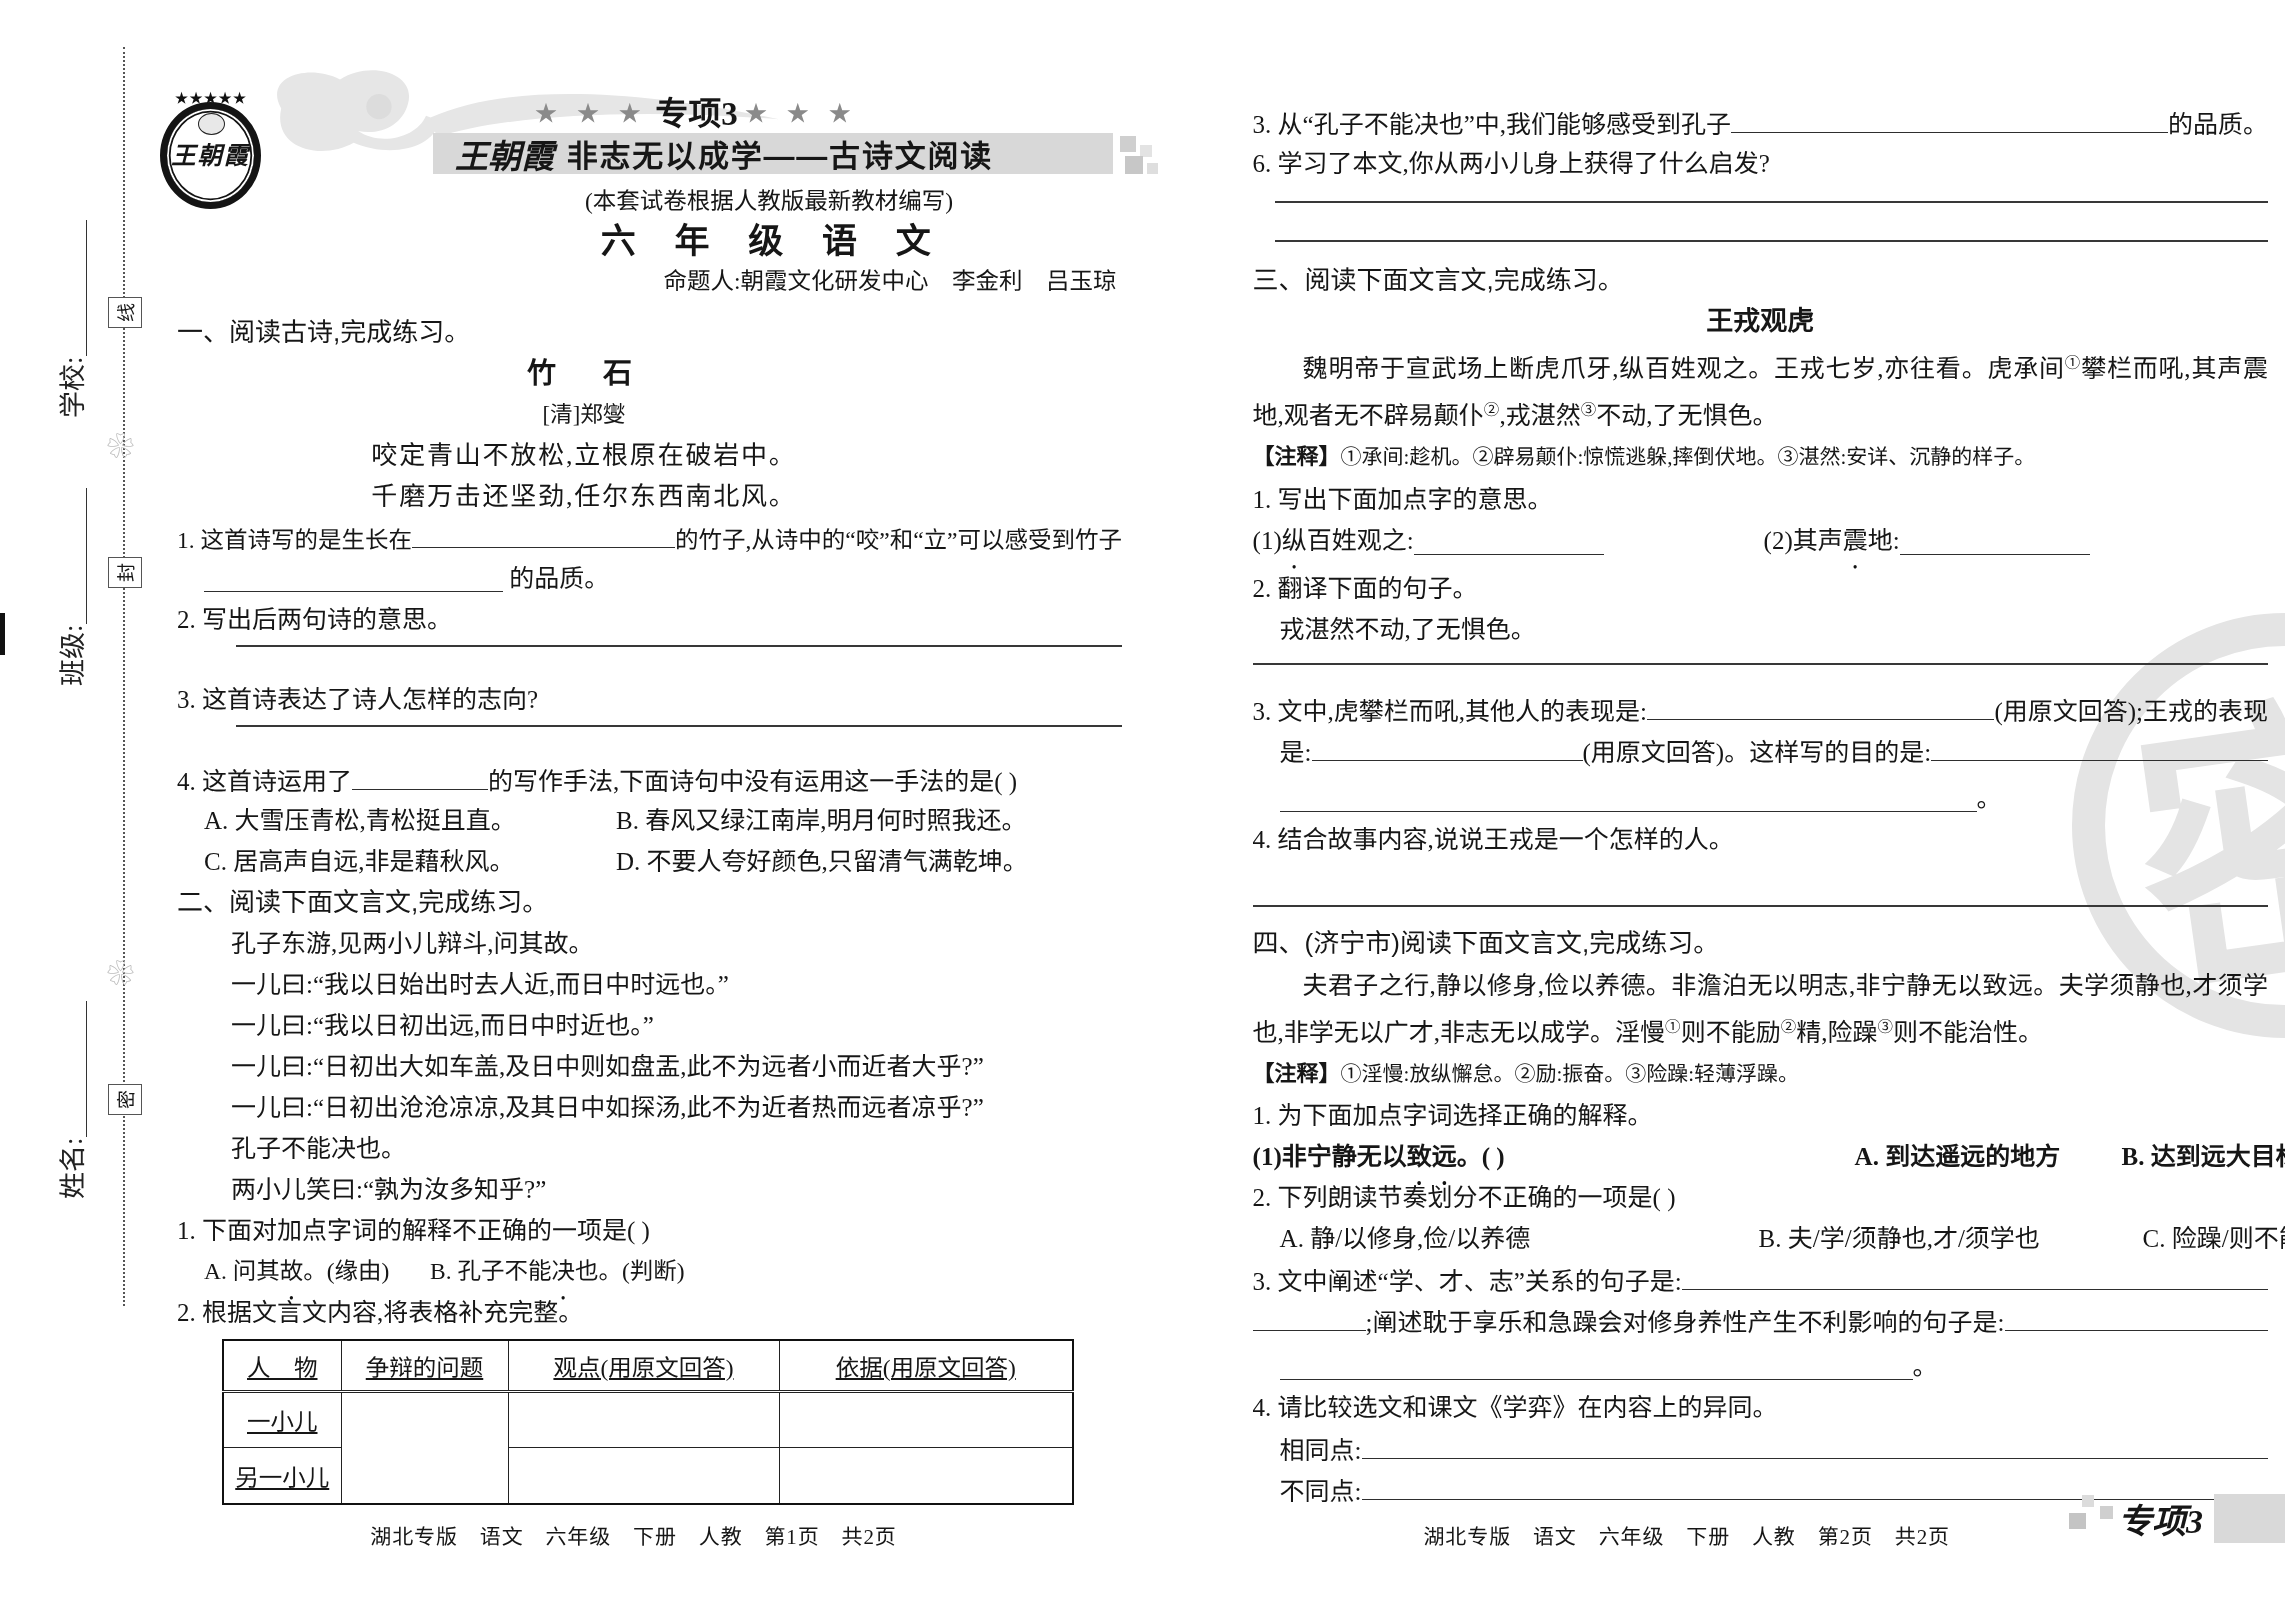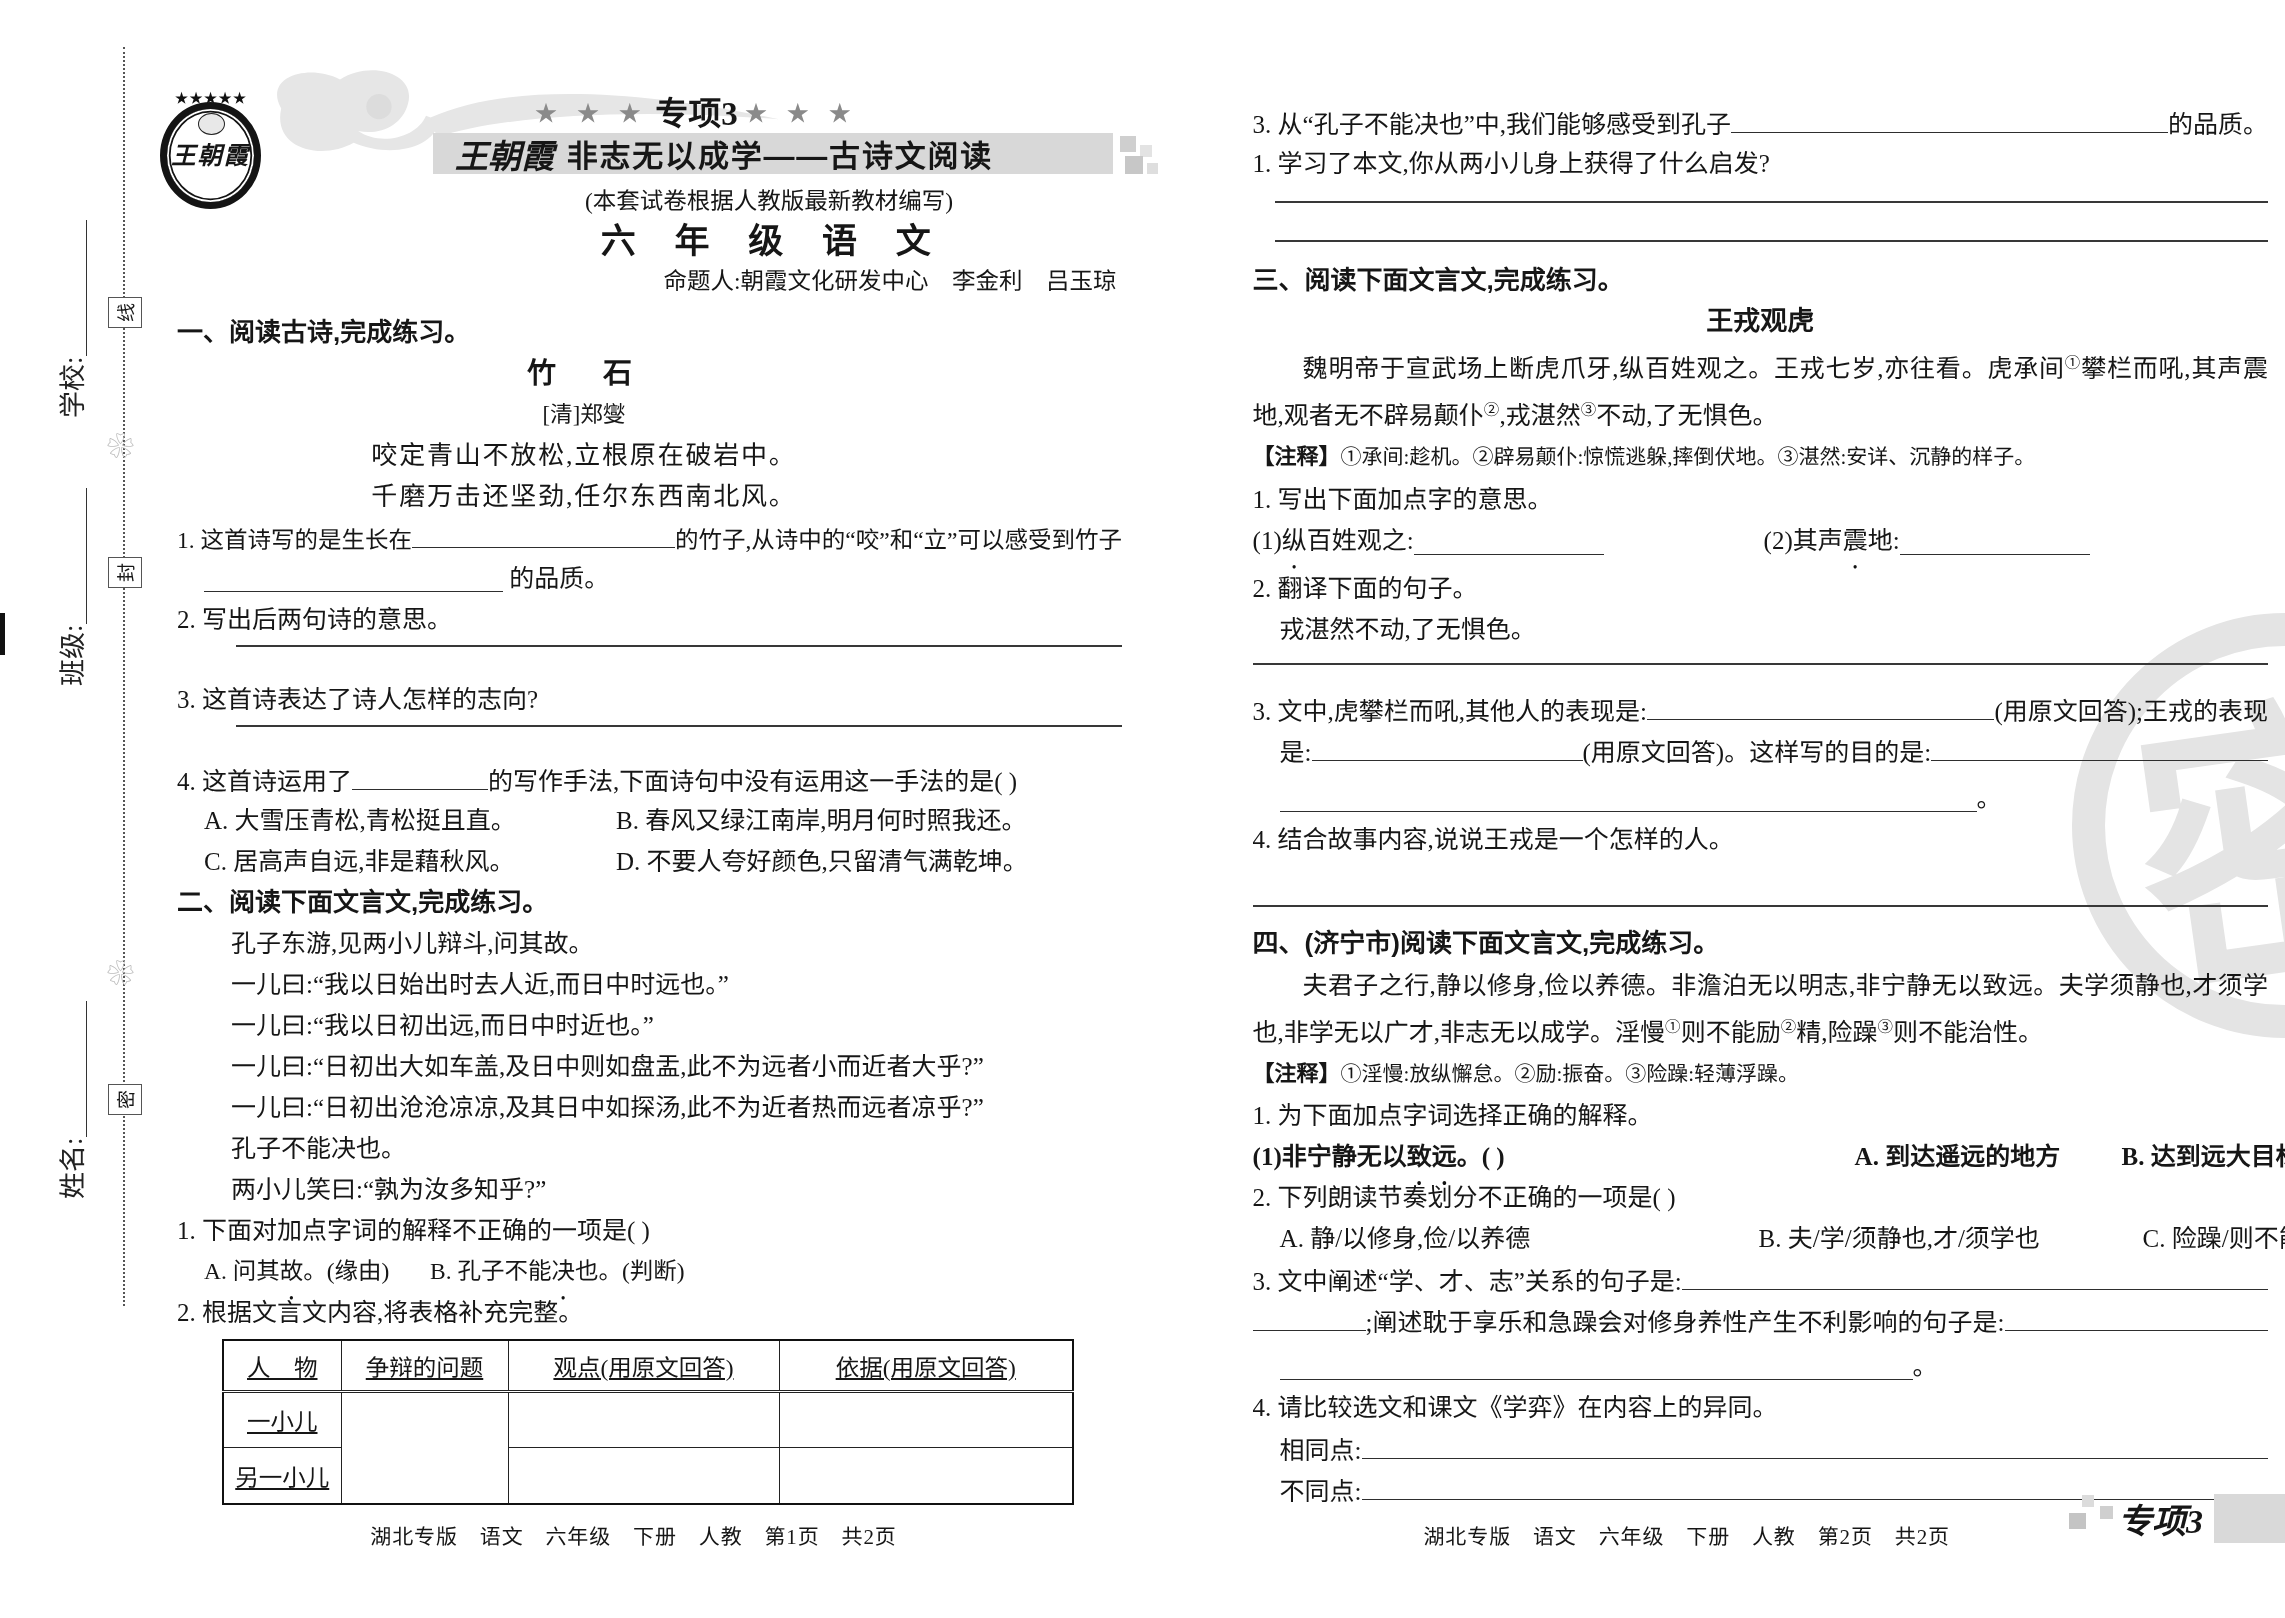--- a/index.html
+++ b/index.html
@@ -51,21 +51,21 @@
     background:#d8d8d8; display:flex; align-items:center; padding-left:22px; white-space:nowrap; }
   .brand-script { font-size:33px; font-weight:bold; font-style:italic; margin-right:12.7px; }
   .bar-title { font-size:31px; font-weight:bold; font-family:"Liberation Sans",sans-serif; letter-spacing:1.8px; }
   .checker { position:absolute; left:975px; top:134px; width:51px; height:51px; }
   .checker i { position:absolute; display:block; }
   .subtitle { position:absolute; left:284px; top:182px; width:680px; text-align:center; font-size:23.5px; }
   .grade { position:absolute; left:288px; top:212px; width:680px; text-align:center;
     font-size:35px; font-weight:bold; font-family:"Liberation Sans",sans-serif; letter-spacing:14.5px; }
   .authors { position:absolute; right:5.4px; top:262px; font-size:23.5px; }
   
-  .sec-heading { font-size:26px; font-weight:bold; font-family:"Liberation Sans",sans-serif;
+  .sec-heading { font-size:26px; font-weight:normal; font-family:"Liberation Sans",sans-serif;
     height:41px; line-height:41px; white-space:nowrap; }
   .t { font-size:25px; height:41px; line-height:41px; white-space:nowrap; }
   .ind { margin-left:27px; }
   .flexline { display:flex; align-items:baseline; }
   .blank { display:inline-block; border-bottom:1.8px solid #2e2e2e; height:31px; vertical-align:-5.4px; }
   .grow { flex:1 1 auto; min-width:109px; }
   .noshrink { flex:0 0 auto; }
   .rule { height:7.2px; border-bottom:2.3px solid #383838; margin-bottom:32px; }
   .rule-r { height:0; border-bottom:2.3px solid #383838; }
   .poem-block { width:814px; text-align:center; }
@@ -251,21 +251,21 @@
 </div>
 
 <div class="col col-right">
   <div class="content-r">
 
     <div class="t flexline" style="margin-top:102px">
       <span class="noshrink">3. 从“孔子不能决也”中,我们能够感受到孔子</span>
       <span class="blank grow"></span>
       <span class="noshrink">的品质。</span>
     </div>
-    <div class="t">1. 学习了本文,你从两小儿身上获得了什么启发?</div>
+    <div class="t">6. 学习了本文,你从两小儿身上获得了什么启发?</div>
     <div class="rule-r" style="margin-top:17px; margin-left:22.6px"></div>
     <div class="rule-r" style="margin-top:37px; margin-left:22.6px"></div>
 
     <div class="sec-heading" style="margin-top:18px">三、阅读下面文言文,完成练习。</div>
     <div class="t" style="text-align:center; font-weight:bold; font-family:'Liberation Sans',sans-serif; font-size:27px">王戎观虎</div>
     <div class="para"><span>魏明帝于宣武场上断虎爪牙,纵百姓观之。王戎七岁,亦往看。虎承间</span><span class="sup">①</span><span>攀栏而吼,其声震地,观者无不辟易颠仆</span><span class="sup">②</span><span>,戎湛然</span><span class="sup">③</span><span>不动,了无惧色。</span></div>
     <div class="note">
       <b>【注释】</b><span>①承间:趁机。②辟易颠仆:惊慌逃躲,摔倒伏地。③湛然:安详、沉静的样子。</span>
     </div>
 

